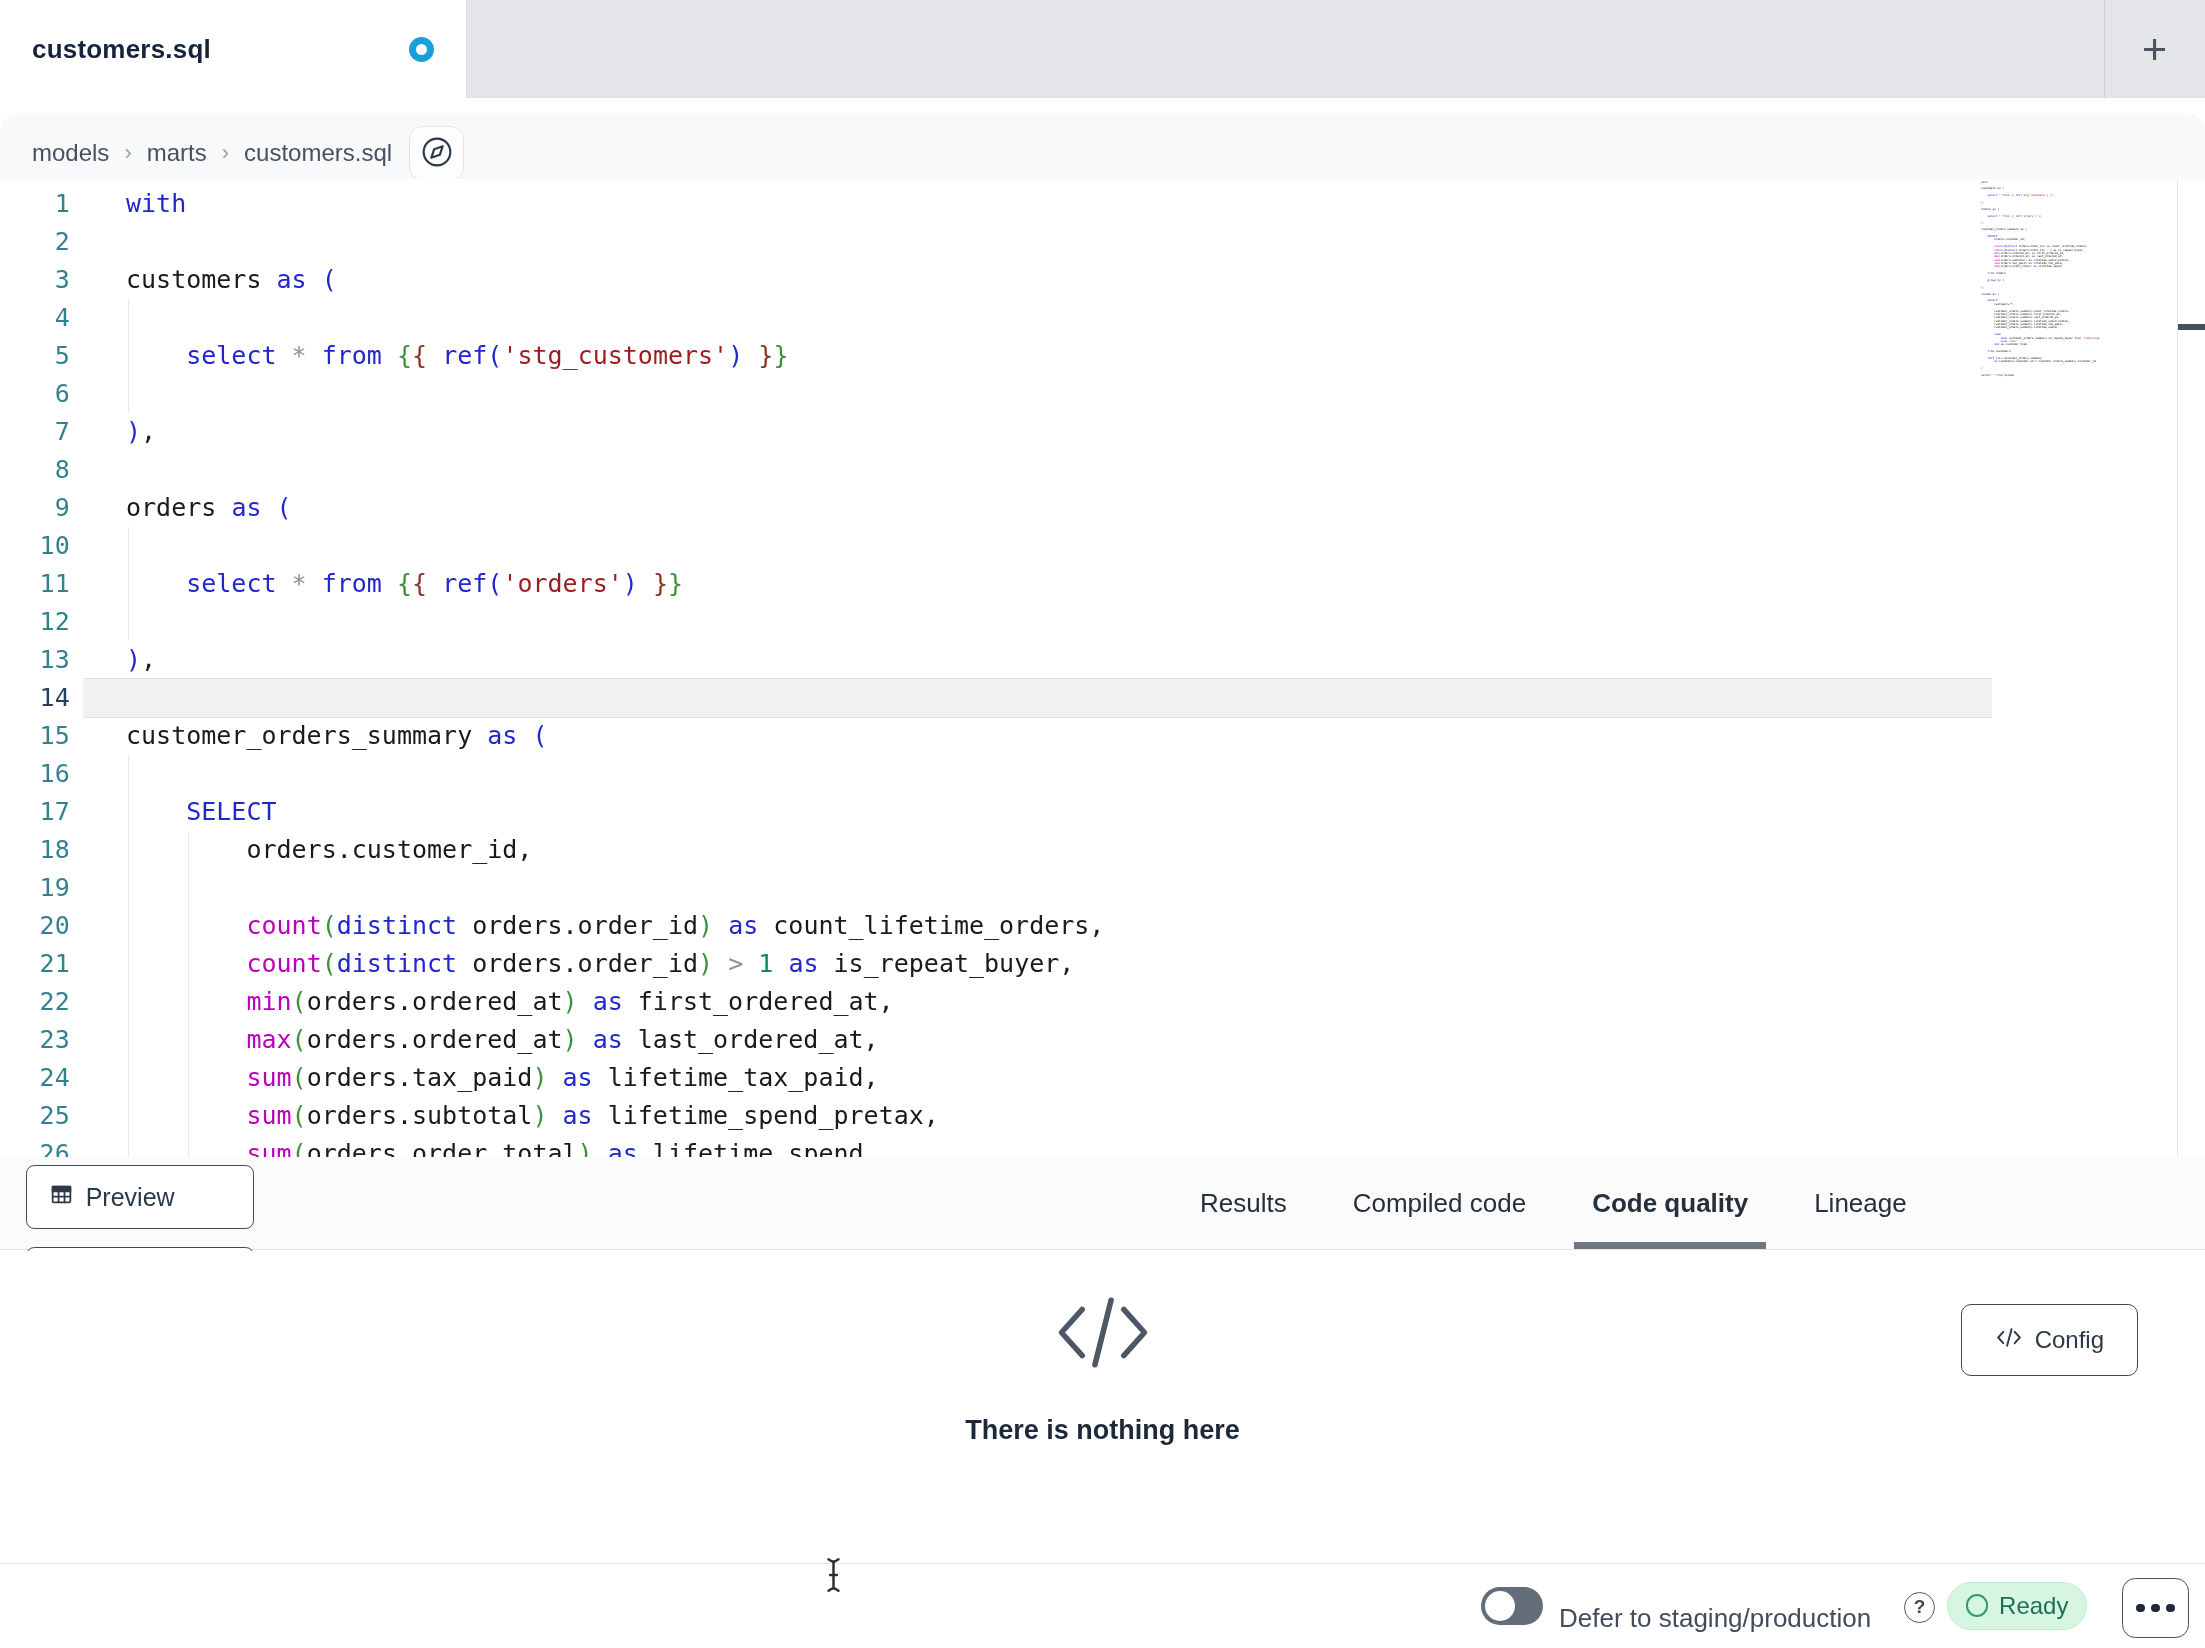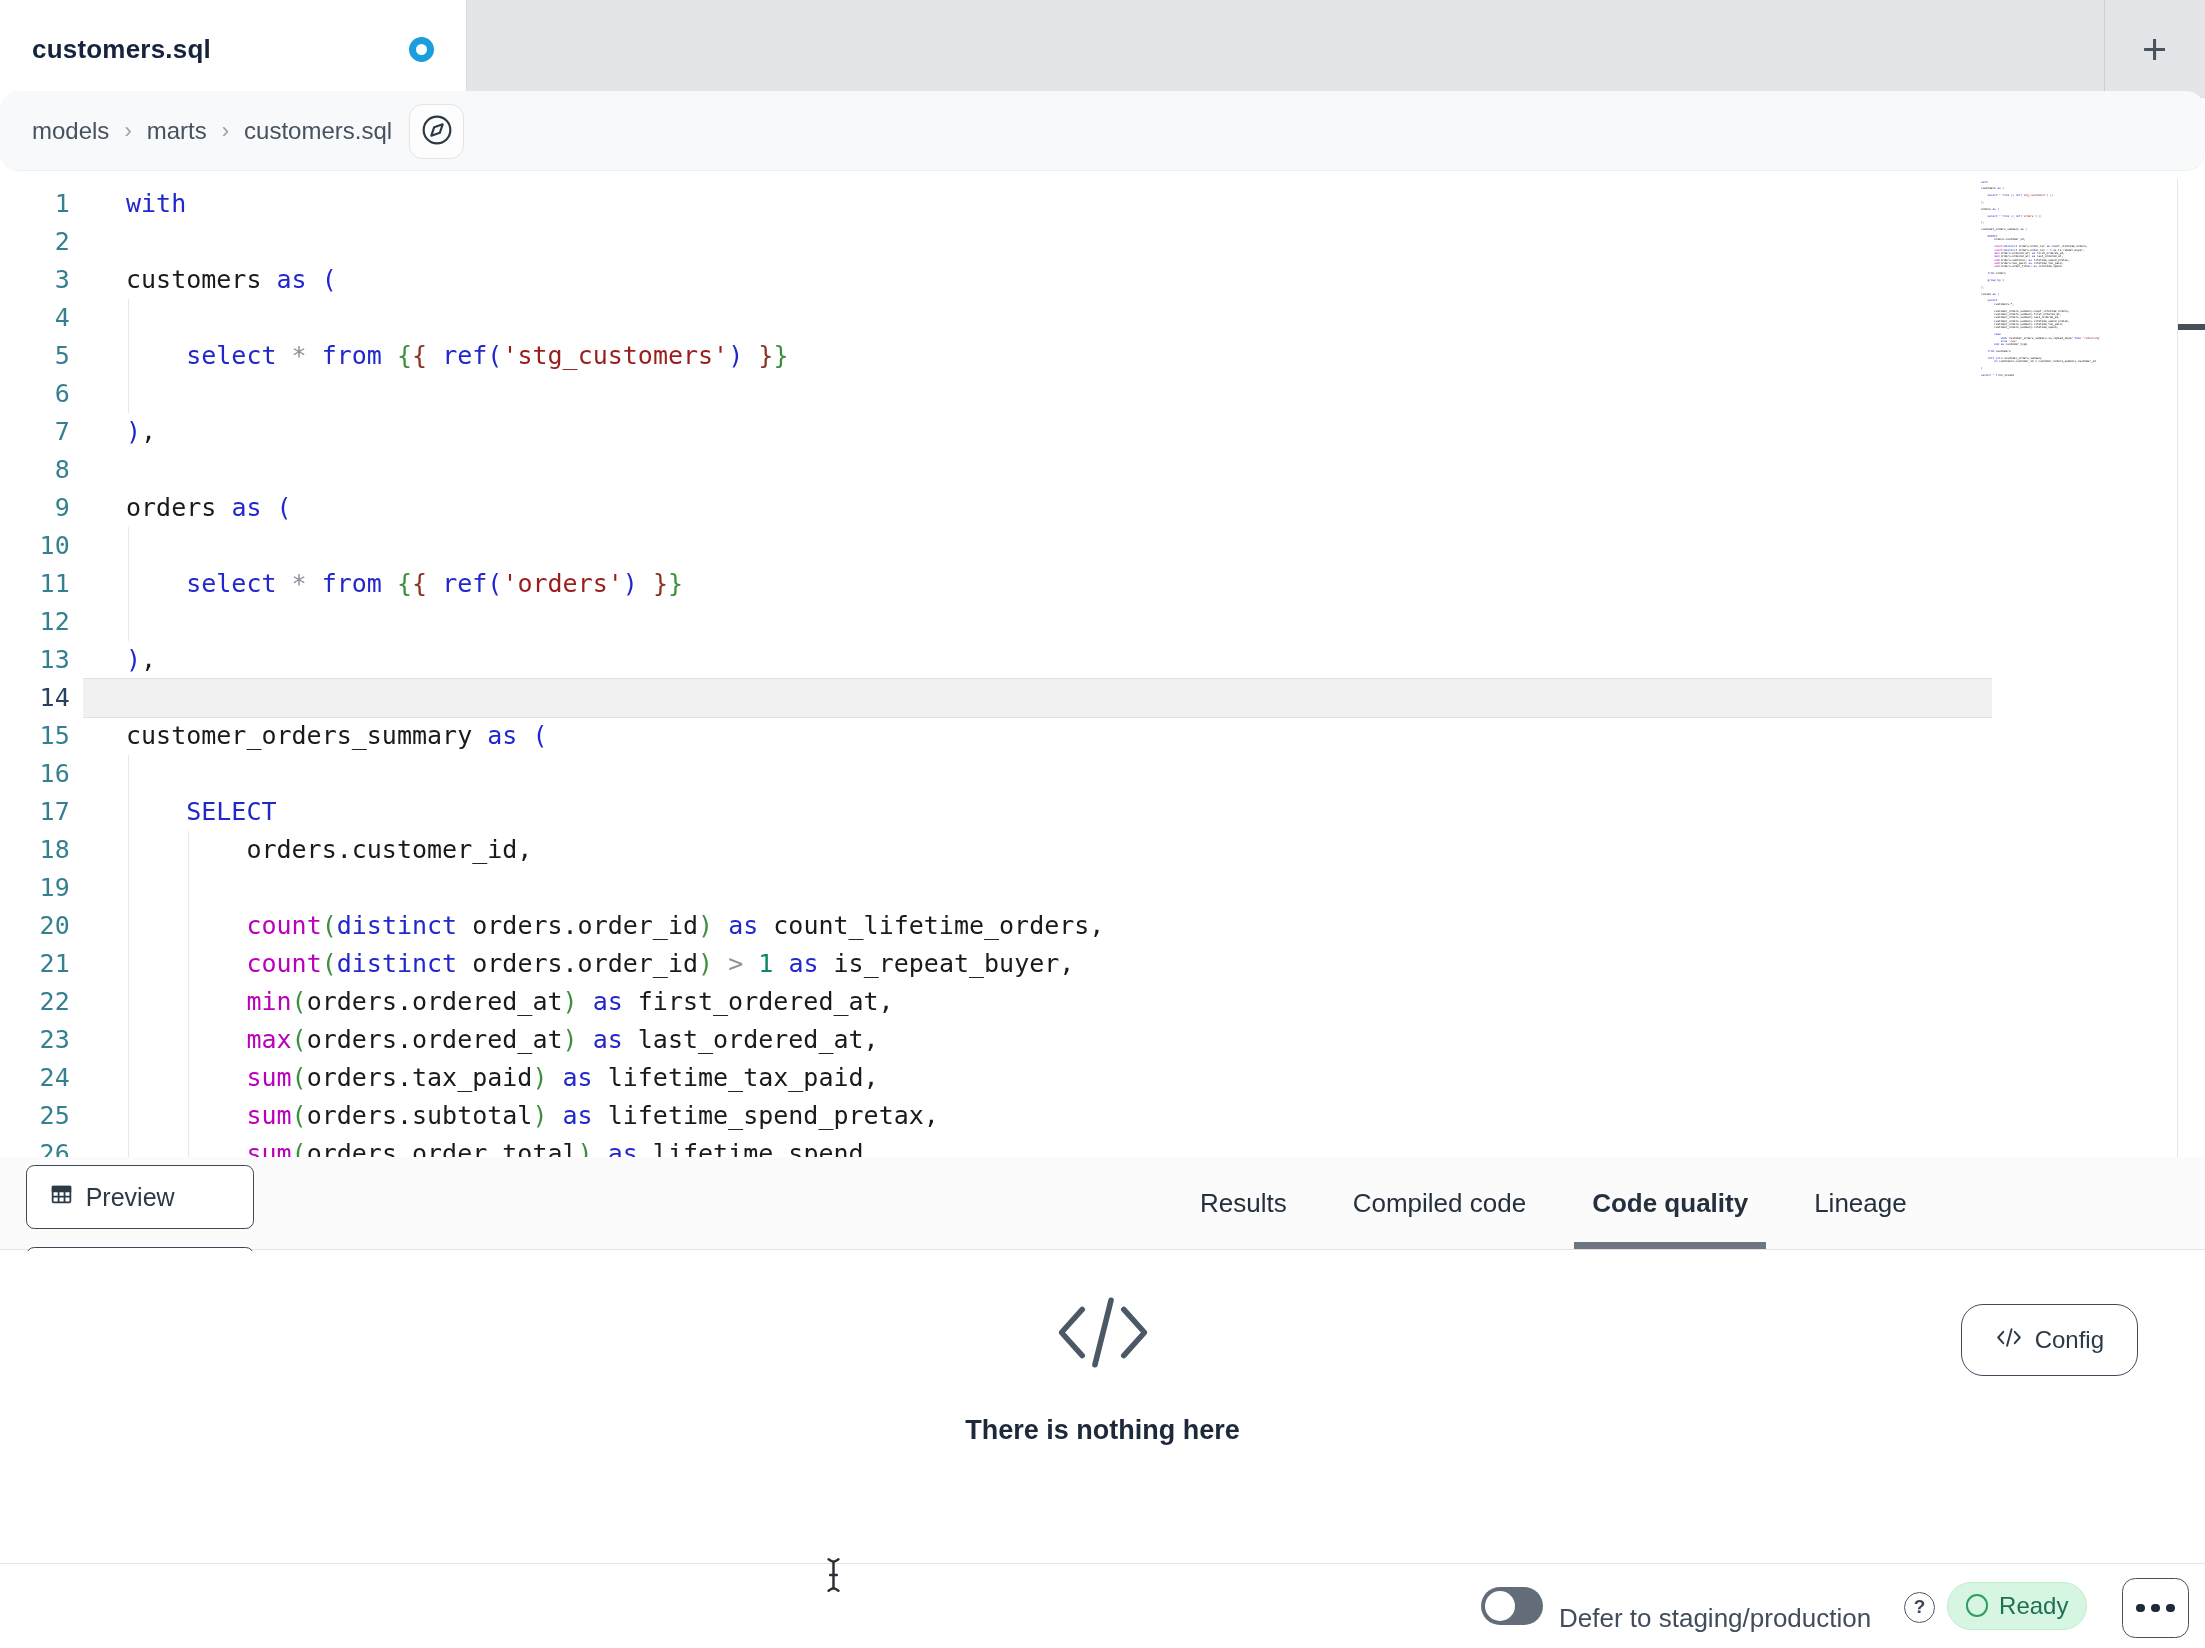--- a/index.html
+++ b/index.html
@@ -11,21 +11,21 @@
 
   
   .tabbar { position:absolute; left:0; top:0; width:2205px; height:98px; background:#e4e5e8; border-bottom:0.8px solid #dddfe1; }
   .file-tab { position:absolute; left:0; top:0; width:467px; height:98px; background:#fff; border-right:0.8px solid #d9dbde; display:flex; align-items:center; padding:0 32px; }
   .file-tab-label { font-size:26px; font-weight:bold; color:#15243c; letter-spacing:0.2px; }
   .unsaved-dot { width:25px; height:25px; border-radius:50%; border:7.5px solid #1b9edb; background:#fff; margin-left:auto; }
   .tabbar-divider { position:absolute; left:2104px; top:0; width:0.8px; height:98px; background:#cdcfd2; }
   .new-tab-btn { position:absolute; left:2121px; top:0; width:67px; height:98px; background:none; border:none; font-size:43px; font-weight:200; color:#4a535e; cursor:pointer; line-height:98px; }
 
   
-  .crumb-row { position:absolute; left:0; top:91px; width:2205px; height:80px; background:#f8f9fa; border-bottom:0.8px solid #eceef0;border-radius:19px; }
+  .crumb-row { position:absolute; left:0; top:113px; width:2205px; height:80px; background:#f8f9fa; border-bottom:0.8px solid #eceef0;border-radius:19px; }
   .breadcrumb { position:absolute; left:32px; top:0; height:80px; display:flex; align-items:center; gap:15px; font-size:24px; color:#46525f; }
   .crumb-sep { color:#9aa1a9; font-size:22px; }
   .compass-btn { position:absolute; left:409px; top:12.5px; width:55px; height:55px; border-radius:13.3px; border:0.8px solid #e2e4e6; background:#fdfdfd; display:flex; align-items:center; justify-content:center; cursor:pointer; }
   .save-btn { position:absolute; left:2018px; top:102px; width:158px; height:63px; border-radius:8.3px; border:none; background:#0e707e; color:#fff; font-size:26px; font-weight:600; display:flex; align-items:center; justify-content:center; gap:11.7px; cursor:pointer; font-family:"Liberation Sans",sans-serif; }
 
   
   .editor { position:absolute; left:0; top:179px; width:2205px; height:978px; background:#fff; overflow:hidden; }
   .gutter { position:absolute; left:0; top:0; width:83px; padding-top:5.8px; text-align:right; }
   .ln { height:38px; line-height:38px; padding-right:13.3px; font-family:"DejaVu Sans Mono", monospace; font-size:25px; color:#35808f; }
   .ln.active { color:#25415f; }
@@ -65,21 +65,21 @@
   .rtabs { position:absolute; left:1167px; top:0; bottom:0; display:flex; }
   .rtab { position:relative; display:flex; align-items:center; padding:0 33px; font-size:26px; color:#24303d; cursor:pointer; }
   .rtab.active { font-weight:bold; }
   .rtab.active::after { content:""; position:absolute; left:15px; right:15px; bottom:0; height:7.5px; background:#6e7683; }
 
   
   .results { position:absolute; left:0; top:1251px; width:2205px; height:313px; background:#fff; }
   .empty-state { position:absolute; left:0; top:40px; width:100%; text-align:center; }
   .empty-title { margin-top:38px; font-size:27px; font-weight:bold; color:#1d2939; }
   .empty-sub { margin-top:22px; font-size:25px; color:#5d6b7a; }
-  .config-btn { position:absolute; left:1961px; top:53px; width:177px; height:72px; border-radius:22px; border:1.7px solid #3f4b5c; background:#fff; color:#2c3947; font-size:24px; font-weight:500; display:flex; align-items:center; justify-content:center; gap:11.7px; cursor:pointer; font-family:"Liberation Sans",sans-serif; }
+  .config-btn { position:absolute; left:1961px; top:53px; width:177px; height:72px; border-radius:10px; border:1.7px solid #3f4b5c; background:#fff; color:#2c3947; font-size:24px; font-weight:500; display:flex; align-items:center; justify-content:center; gap:11.7px; cursor:pointer; font-family:"Liberation Sans",sans-serif; }
 
   
   .statusbar { position:absolute; left:0; top:1563px; width:2205px; height:85px; background:#fff; border-top:0.8px solid #e3e6e9; }
   .toggle { position:absolute; left:1481px; top:23px; width:62px; height:38px; border-radius:20px; background:#636d7a; cursor:pointer; }
   .toggle .knob { position:absolute; left:4.2px; top:4.2px; width:30px; height:30px; border-radius:50%; background:#fff; }
   .defer-label { position:absolute; left:1559px; top:12px; height:85px; display:flex; align-items:center; font-size:26px; color:#414d5b; }
   .help-btn { position:absolute; left:1904px; top:27.5px; width:31px; height:31px; border-radius:50%; border:1.7px solid #4e5864; background:none; color:#3d4754; font-size:19px; font-weight:600; display:flex; align-items:center; justify-content:center; cursor:pointer; font-family:"Liberation Sans",sans-serif; }
   .ready-badge { position:absolute; left:1947px; top:17.5px; width:140px; height:48px; border-radius:24px; background:#d6f6e1; border:0.8px solid #bfedce; display:flex; align-items:center; justify-content:center; gap:11px; }
   .ready-circle { width:22.5px; height:22.5px; border-radius:50%; border:2.5px solid #2f9e63; }
   .ready-label { font-size:24px; color:#1f6f55; }

